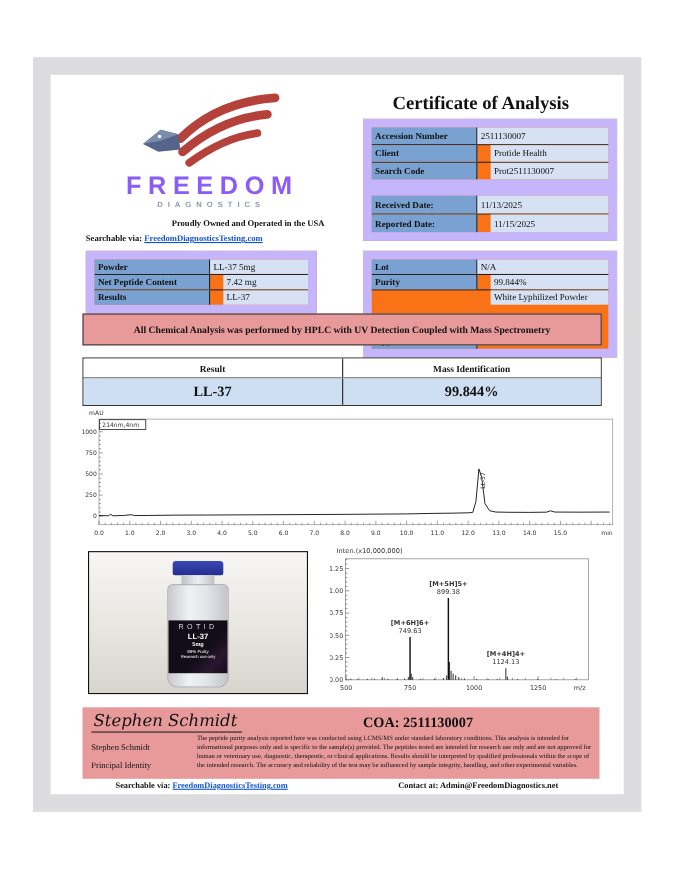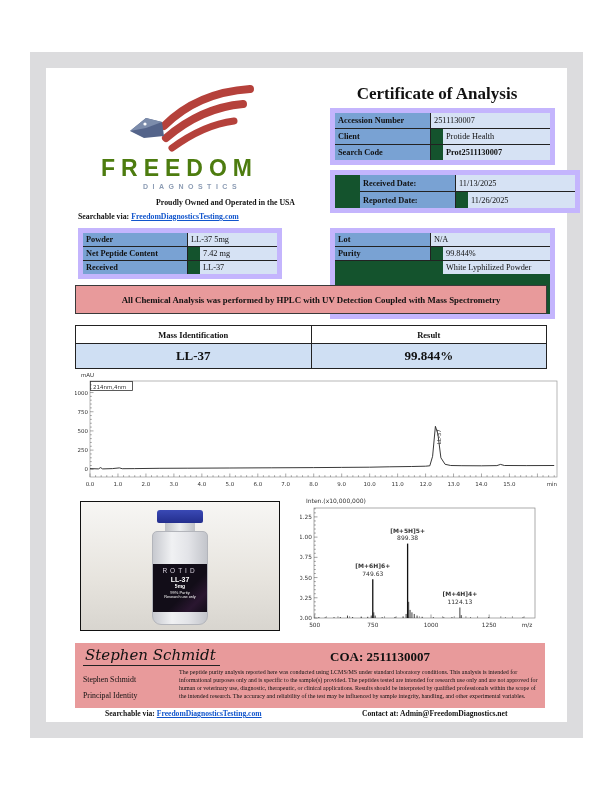--- a/index.html
+++ b/index.html
@@ -1,34 +1,34 @@
 <!DOCTYPE html>
 <html><head>
 <meta charset="utf-8">
 <style>
   html,body{margin:0;padding:0;background:#fff;}
   .page{position:relative;width:612px;height:792px;background:#fff;overflow:hidden;
         font-family:"Liberation Serif",serif;color:#111;}
   .frame{position:absolute;left:30px;top:52px;width:521px;height:654px;
          background:#fff;border:16px solid #dcdcde;}
   
-  .brand{position:absolute;left:95px;top:155px;width:190px;text-align:left;
+  .brand{position:absolute;left:95px;top:155px;width:190px;text-align:center;
          font-family:"Liberation Sans",sans-serif;font-weight:bold;font-size:23px;
-         letter-spacing:6px;color:#4d7c0f;text-indent:6px;}
+         letter-spacing:6px;color:#8b5cf6;text-indent:6px;}
   .brand-sub{position:absolute;left:95px;top:183px;width:190px;text-align:center;
          font-family:"Liberation Sans",sans-serif;font-weight:bold;font-size:7px;
          letter-spacing:4.5px;color:#8c9cb4;text-indent:4px;}
   .tagline{position:absolute;left:85px;top:198px;width:210px;text-align:right;
          font-weight:bold;font-size:7.8px;}
   .search-line{position:absolute;left:78px;top:212px;font-weight:bold;font-size:7.8px;}
   a.link{color:#1155cc;text-decoration:underline;}
   .doc-title{position:absolute;left:328px;top:84px;width:218px;text-align:center;
          font-weight:bold;font-size:17px;}
   
-  .kv{position:absolute;border:5px solid #c4b5fd;background:#14532d;}
+  .kv{position:absolute;border:8px solid #c4b5fd;background:#f97316;}
   .kv-row{display:flex;}
   .kv-row + .kv-row{border-top:1px solid #222;gap:12px;}
   .kv-cell{padding:0 3px;display:flex;align-items:center;font-size:8.3px;}
   .kv-label{background:#79a2d3;font-weight:bold;border-right:1px solid #222;}
   .kv-value{background:#d6e2f4;flex:1;}
   
   .banner{position:absolute;left:75px;top:285px;width:470px;height:27px;
           background:#e89a9b;border:1.5px solid #3a3a3a;display:flex;
           align-items:center;justify-content:center;font-weight:bold;font-size:8.8px;}
   
@@ -100,46 +100,46 @@
     <div class="kv-row">
       <div class="kv-cell kv-label" style="width:89px;height:15px;">Accession Number</div>
       <div class="kv-cell kv-value" style="height:15px;text-align:right;">2511130007</div>
     </div>
     <div class="kv-row">
       <div class="kv-cell kv-label" style="width:89px;height:15px;">Client</div>
       <div class="kv-cell kv-value" style="height:15px;">Protide Health</div>
     </div>
     <div class="kv-row">
       <div class="kv-cell kv-label" style="width:89px;height:15px;">Search Code</div>
-      <div class="kv-cell kv-value" style="height:15px;font-weight:bold;">Prot2511130007</div>
-    </div>
-  </div>
-
-  <div class="kv" style="left:330px;top:170px;width:215px;padding-left:25px;">
+      <div class="kv-cell kv-value" style="height:15px;">Prot2511130007</div>
+    </div>
+  </div>
+
+  <div class="kv" style="left:330px;top:170px;width:215px;">
     <div class="kv-row">
       <div class="kv-cell kv-label" style="width:89px;height:16px;">Received Date:</div>
       <div class="kv-cell kv-value" style="height:16px;">11/13/2025</div>
     </div>
     <div class="kv-row">
       <div class="kv-cell kv-label" style="width:89px;height:16px;">Reported Date:</div>
-      <div class="kv-cell kv-value" style="height:16px;">11/26/2025</div>
+      <div class="kv-cell kv-value" style="height:16px;">11/15/2025</div>
     </div>
   </div>
 
   <div class="kv" style="left:78px;top:228px;width:194px;">
     <div class="kv-row">
       <div class="kv-cell kv-label" style="width:98px;height:13px;">Powder</div>
       <div class="kv-cell kv-value" style="height:13px;">LL-37 5mg</div>
     </div>
     <div class="kv-row">
       <div class="kv-cell kv-label" style="width:98px;height:13px;">Net Peptide Content</div>
       <div class="kv-cell kv-value" style="height:13px;">7.42 mg</div>
     </div>
     <div class="kv-row">
-      <div class="kv-cell kv-label" style="width:98px;height:13px;">Received</div>
+      <div class="kv-cell kv-label" style="width:98px;height:13px;">Results</div>
       <div class="kv-cell kv-value" style="height:13px;">LL-37</div>
     </div>
   </div>
 
   <div class="kv" style="left:330px;top:228px;width:215px;">
     <div class="kv-row">
       <div class="kv-cell kv-label" style="width:89px;height:13px;">Lot</div>
       <div class="kv-cell kv-value" style="height:13px;">N/A</div>
     </div>
     <div class="kv-row">
@@ -149,22 +149,22 @@
     <div class="kv-row">
       <div class="kv-cell kv-label" style="width:89px;height:13px;margin-top:40px;">Appearance</div>
       <div class="kv-cell kv-value" style="height:13px;">White Lyphilized Powder</div>
     </div>
   </div>
 
   <div class="banner">All Chemical Analysis was performed by HPLC with UV Detection Coupled with Mass Spectrometry</div>
 
   <div class="mass">
     <div class="mass-row mass-head">
+      <div class="mass-cell">Result</div>
       <div class="mass-cell">Mass Identification</div>
-      <div class="mass-cell">Result</div>
     </div>
     <div class="mass-row mass-val">
       <div class="mass-cell">LL-37</div>
       <div class="mass-cell">99.844%</div>
     </div>
   </div>
 
   <svg id="chrom-svg" class="chrom-svg" width="492" height="122">
       <rect x="15" y="11" width="467" height="96" fill="#fff" stroke="#999" stroke-width="0.7"></rect>
       <line x1="15" y1="99.32" x2="18.5" y2="99.32" stroke="#555" stroke-width="0.5"></line>

